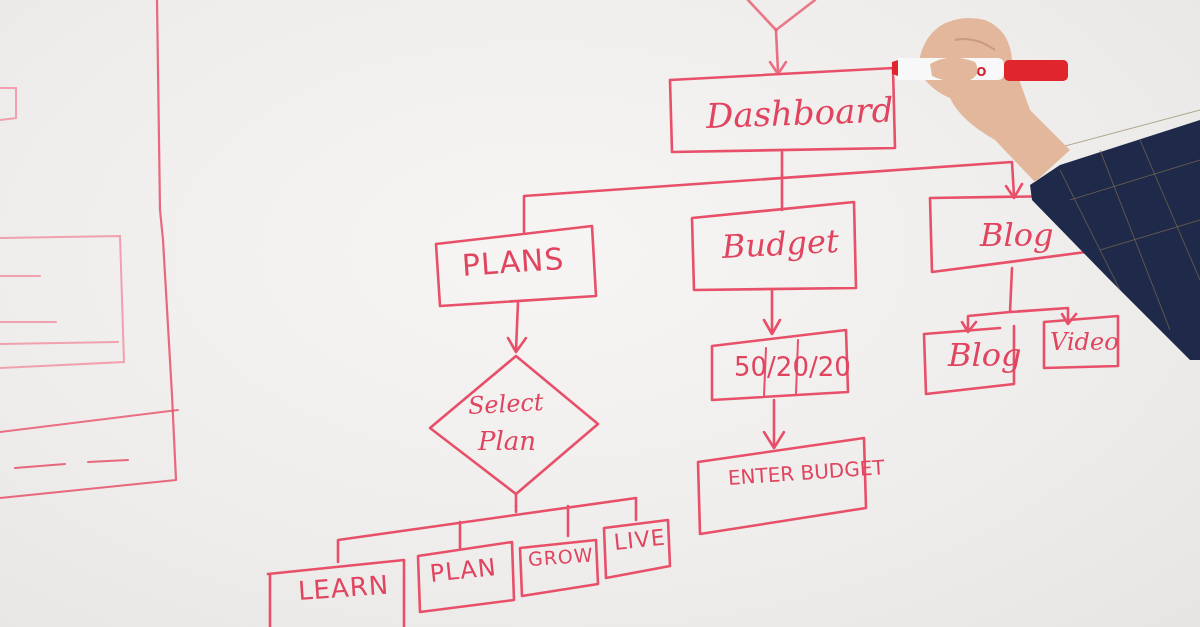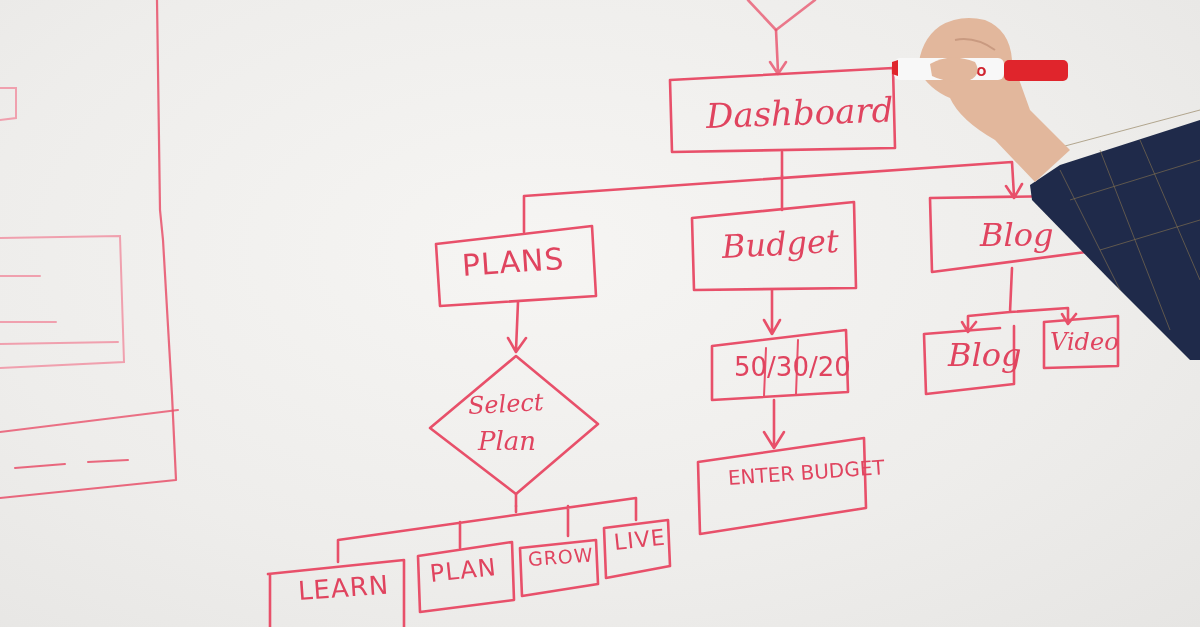--- a/index.html
+++ b/index.html
@@ -79,21 +79,21 @@
       <path d="M930 64 Q950 52 975 62 Q982 74 970 80 Q948 84 932 76 Z" fill="#e2b79c"></path>
     </g>
   </svg>
 
   <div class="lbl" style="left:706px;top:96px;font-size:34px;transform:rotate(-2deg)">Dashboard</div>
   <div class="lbl caps" style="left:462px;top:248px;font-size:30px;transform:rotate(-4deg)">PLANS</div>
   <div class="lbl" style="left:722px;top:228px;font-size:32px;transform:rotate(-3deg)">Budget</div>
   <div class="lbl" style="left:980px;top:216px;font-size:32px">Blog</div>
   <div class="lbl" style="left:468px;top:392px;font-size:24px;transform:rotate(-3deg)">Select</div>
   <div class="lbl" style="left:478px;top:426px;font-size:26px">Plan</div>
-  <div class="lbl caps" style="left:734px;top:352px;font-size:26px;letter-spacing:0">50/30/20</div>
+  <div class="lbl caps" style="left:734px;top:352px;font-size:26px;letter-spacing:0">50/20/20</div>
   <div class="lbl caps" style="left:728px;top:466px;font-size:20px;letter-spacing:0;transform:rotate(-4deg)">ENTER BUDGET</div>
   <div class="lbl" style="left:948px;top:336px;font-size:32px">Blog</div>
   <div class="lbl" style="left:1050px;top:328px;font-size:24px">Video</div>
   <div class="lbl caps" style="left:298px;top:576px;font-size:26px;transform:rotate(-4deg)">LEARN</div>
   <div class="lbl caps" style="left:430px;top:560px;font-size:24px;transform:rotate(-6deg)">PLAN</div>
   <div class="lbl caps" style="left:528px;top:548px;font-size:19px;transform:rotate(-4deg)">GROW</div>
   <div class="lbl caps" style="left:614px;top:530px;font-size:22px;transform:rotate(-6deg)">LIVE</div>
 </div>
 
 </body></html>

